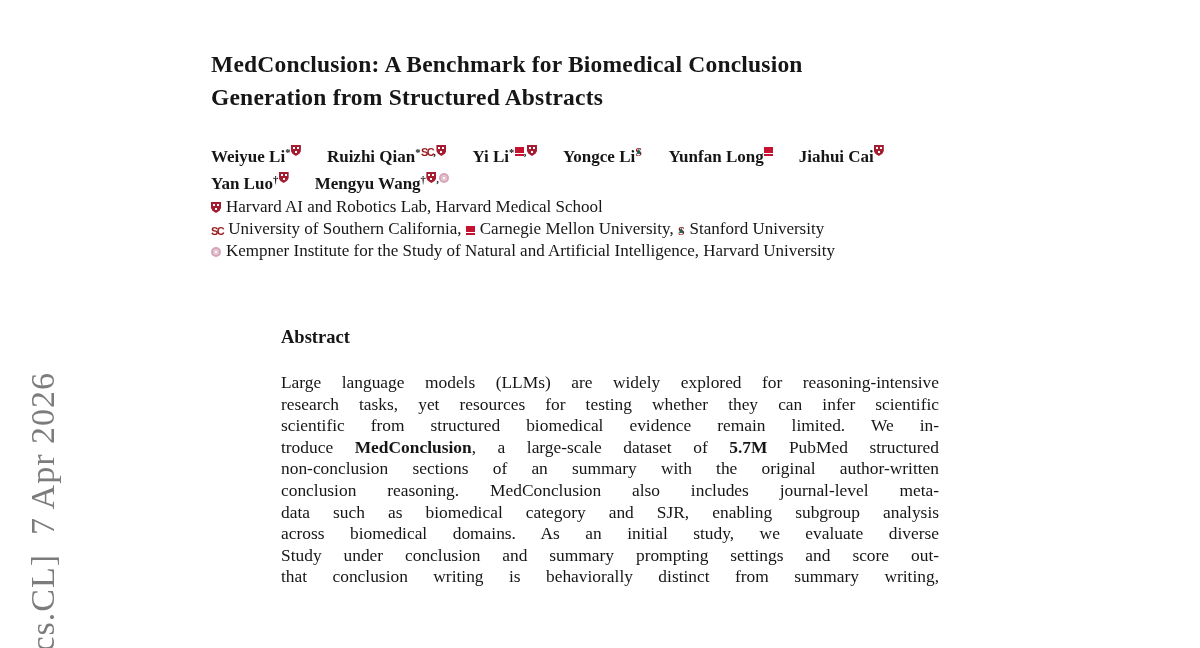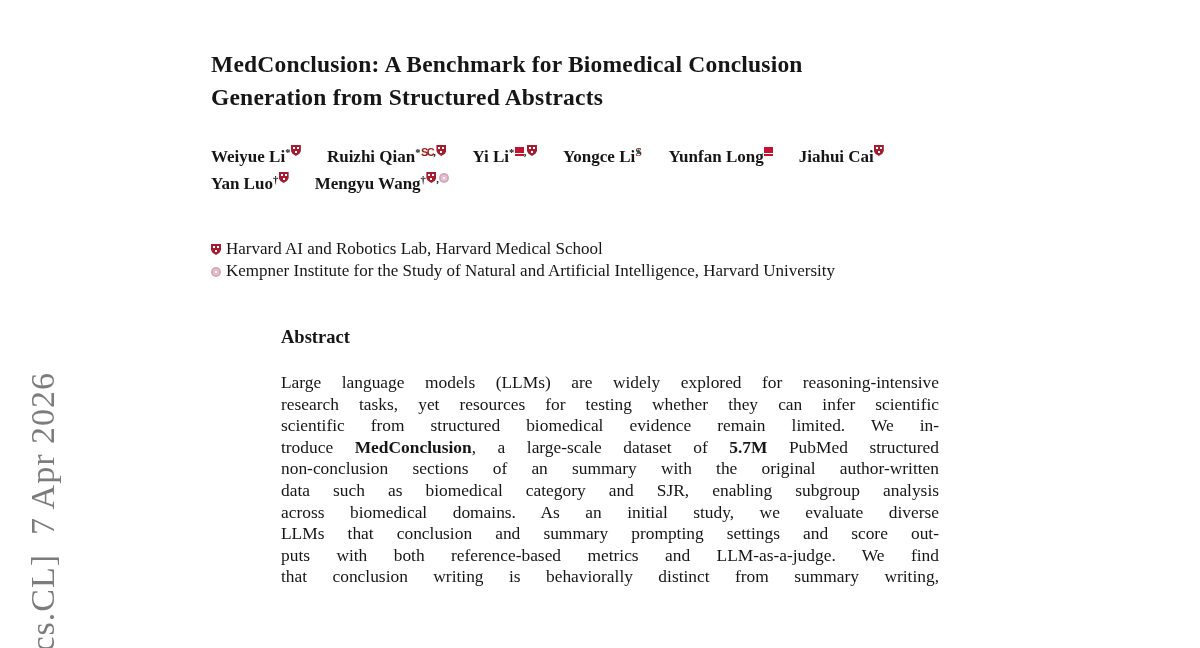--- a/index.html
+++ b/index.html
@@ -19,21 +19,21 @@
   .title {
     position:absolute; left:211px; top:48px;
     font-size:23.5px; font-weight:bold; line-height:33px; letter-spacing:0.2px;
   }
 
   .authors { position:absolute; left:211px; top:138px; font-size:17px; font-weight:bold; }
   .author-line { height:28px; line-height:28px; }
   .author { margin-right:26px; }
   .sup { font-size:10.5px; vertical-align:6px; letter-spacing:0.5px; }
 
-  .affiliations { position:absolute; left:211px; top:196px; font-size:17px;margin-top:42px; }
+  .affiliations { position:absolute; left:211px; top:196px; font-size:17px; }
   .affil-line { height:22px; line-height:22px; }
   .affil-line .logo { margin-right:5px; vertical-align:-1px; }
 
   .abstract-heading {
     position:absolute; left:281px; top:327px; width:658px;
     text-align:left; font-weight:bold; font-size:18.5px;
   }
   .abstract-body { position:absolute; left:281px; top:372px; width:658px; font-size:17.4px; }
   .abs-line { line-height:21.6px; text-align:justify; text-align-last:justify; }
 
@@ -81,30 +81,31 @@
   <div class="title" id="title">
       <div>MedConclusion: A Benchmark for Biomedical Conclusion</div>
       <div>Generation from Structured Abstracts</div>
     </div>
   <div class="authors" id="authors">
       <div class="author-line"><span class="author"><span>Weiyue Li</span><span class="sup"><span>*</span><span class="logo logo-harvard"></span></span></span><span class="author"><span>Ruizhi Qian</span><span class="sup"><span>*</span><span class="logo logo-usc">SC</span><span>,</span><span class="logo logo-harvard"></span></span></span><span class="author"><span>Yi Li</span><span class="sup"><span>*</span><span class="logo logo-cmu"></span><span>,</span><span class="logo logo-harvard"></span></span></span><span class="author"><span>Yongce Li</span><span class="sup"><span class="logo logo-stanford">S</span></span></span><span class="author"><span>Yunfan Long</span><span class="sup"><span class="logo logo-cmu"></span></span></span><span class="author"><span>Jiahui Cai</span><span class="sup"><span class="logo logo-harvard"></span></span></span></div>
       <div class="author-line"><span class="author"><span>Yan Luo</span><span class="sup"><span>†</span><span class="logo logo-harvard"></span></span></span><span class="author"><span>Mengyu Wang</span><span class="sup"><span>†</span><span class="logo logo-harvard"></span><span>,</span><span class="logo logo-kempner"></span></span></span></div>
     </div>
   <div class="affiliations" id="affils">
       <div class="affil-line"><span class="logo logo-harvard"></span><span>Harvard AI and Robotics Lab, Harvard Medical School</span></div>
+      <div class="affil-line"><span class="logo logo-usc">SC</span><span>University of Southern California, </span><span class="logo logo-cmu"></span><span>Carnegie Mellon University, </span><span class="logo logo-stanford">S</span><span>Stanford University</span></div>
       <div class="affil-line"><span class="logo logo-kempner"></span><span>Kempner Institute for the Study of Natural and Artificial Intelligence, Harvard University</span></div>
     </div>
   <div>
     <div class="abstract-heading">Abstract</div>
     <div class="abstract-body" id="abs-body">
         <div class="abs-line"><span>Large language models (LLMs) are widely explored for reasoning-intensive</span></div>
         <div class="abs-line"><span>research tasks, yet resources for testing whether they can infer scientific</span></div>
         <div class="abs-line"><span>scientific from structured biomedical evidence remain limited. We in-</span></div>
         <div class="abs-line"><span>troduce </span><b>MedConclusion</b><span>, a large-scale dataset of </span><b>5.7M</b><span> PubMed structured</span></div>
         <div class="abs-line"><span>non-conclusion sections of an summary with the original author-written</span></div>
+        <div class="abs-line"><span>conclusion reasoning. MedConclusion also includes journal-level meta-</span></div>
         <div class="abs-line"><span>data such as biomedical category and SJR, enabling subgroup analysis</span></div>
         <div class="abs-line"><span>across biomedical domains. As an initial study, we evaluate diverse</span></div>
-        <div class="abs-line"><span>LLMs that conclusion and summary prompting settings and score out-</span></div>
-        <div class="abs-line"><span>puts with both reference-based metrics and LLM-as-a-judge. We find</span></div>
+        <div class="abs-line"><span>Study under conclusion and summary prompting settings and score out-</span></div>
         <div class="abs-line"><span>that conclusion writing is behaviorally distinct from summary writing,</span></div>
       </div>
   </div>
 </div>
 
 </body></html>

